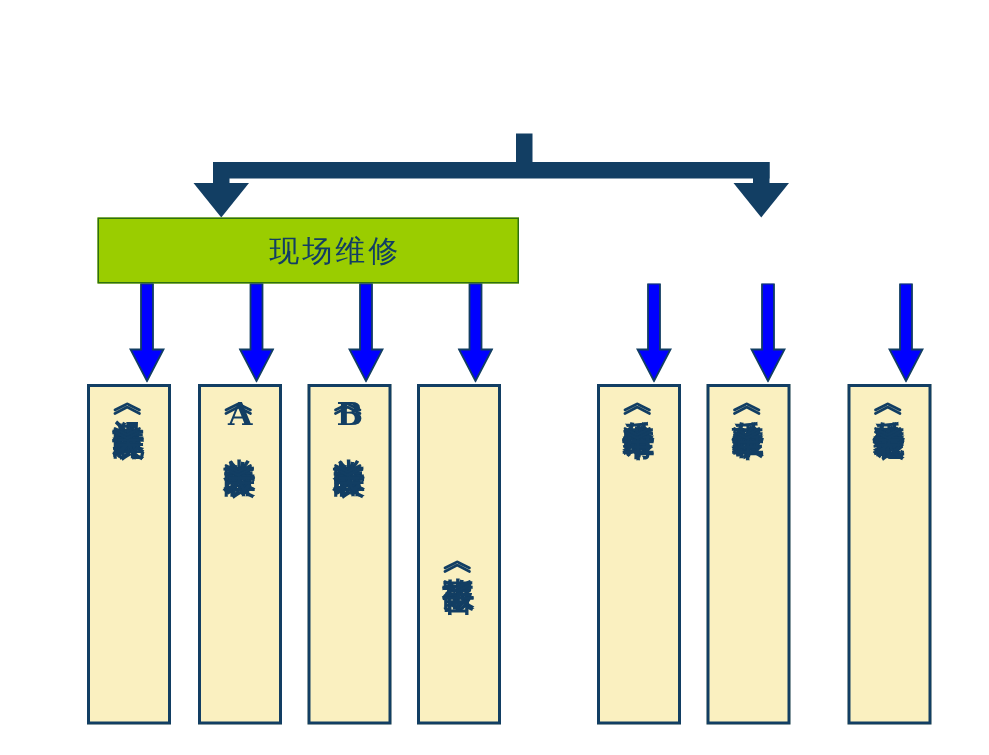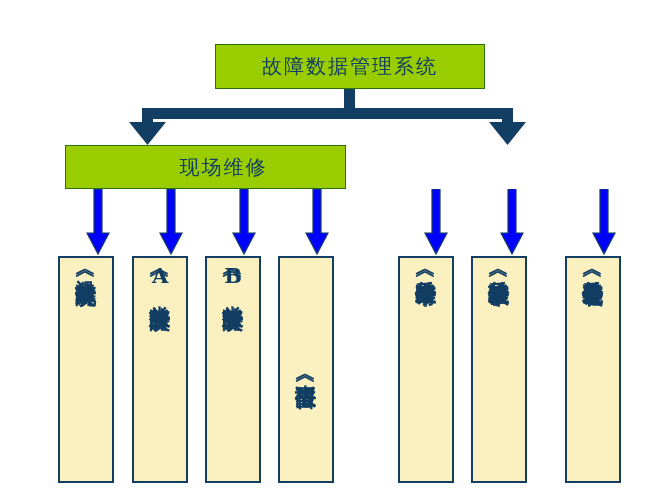--- a/index.html
+++ b/index.html
@@ -115,23 +115,20 @@
 
     <rect x="142" y="108" width="11" height="17" fill="#123E63"></rect>
 
     <polygon points="129,122 166,122 147.5,145" fill="#123E63"></polygon>
 
     <rect x="502" y="108" width="11" height="17" fill="#123E63"></rect>
 
     <polygon points="489,122 526,122 507.5,145" fill="#123E63"></polygon>
   </svg>
 
-  <div class="green-box" id="node-root">
-    <span>故障数据管理系统</span>
-  </div>
 
   <div class="green-box" id="node-onsite">
     <span>现场维修</span>
   </div>
 
 
   <svg class="blue-arrow" style="left:86px;" viewBox="0 0 24 66" xmlns="http://www.w3.org/2000/svg">
     <polygon points="8,0 16,0 16,44 23,44 12,65 1,44 8,44" fill="#0000FF" stroke="#123E63" stroke-width="1.2"></polygon>
   </svg>
   <svg class="blue-arrow" style="left:159px;" viewBox="0 0 24 66" xmlns="http://www.w3.org/2000/svg">

